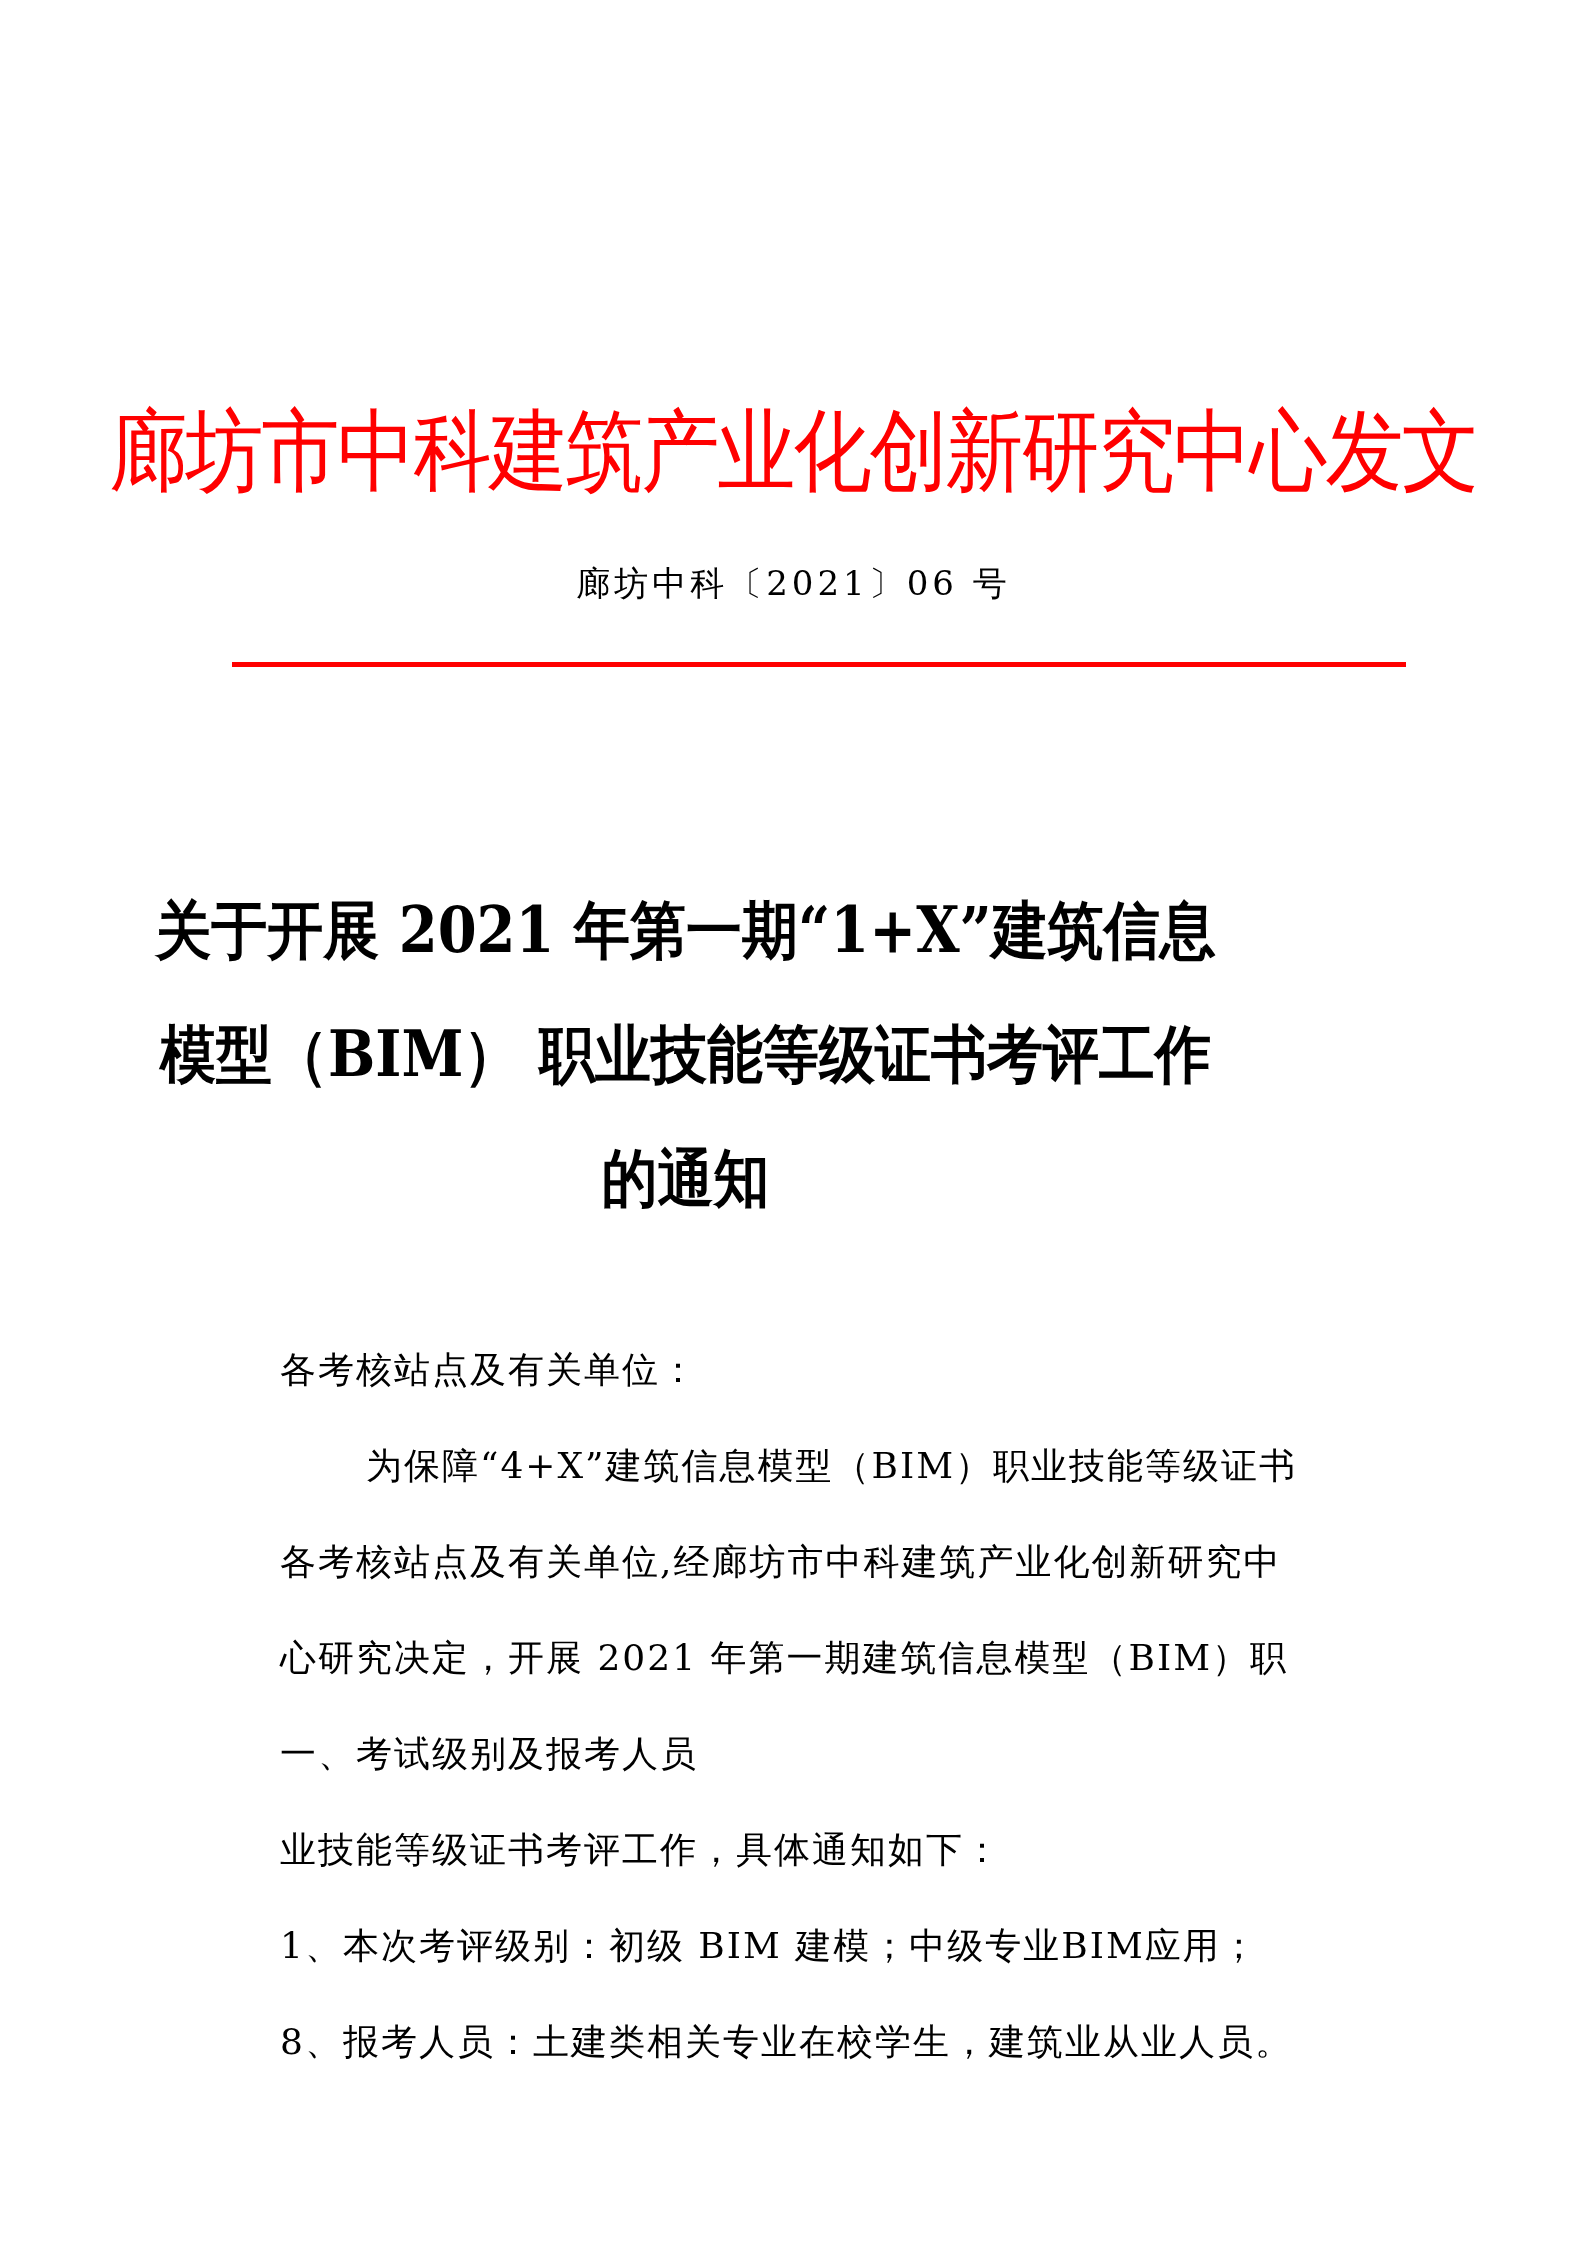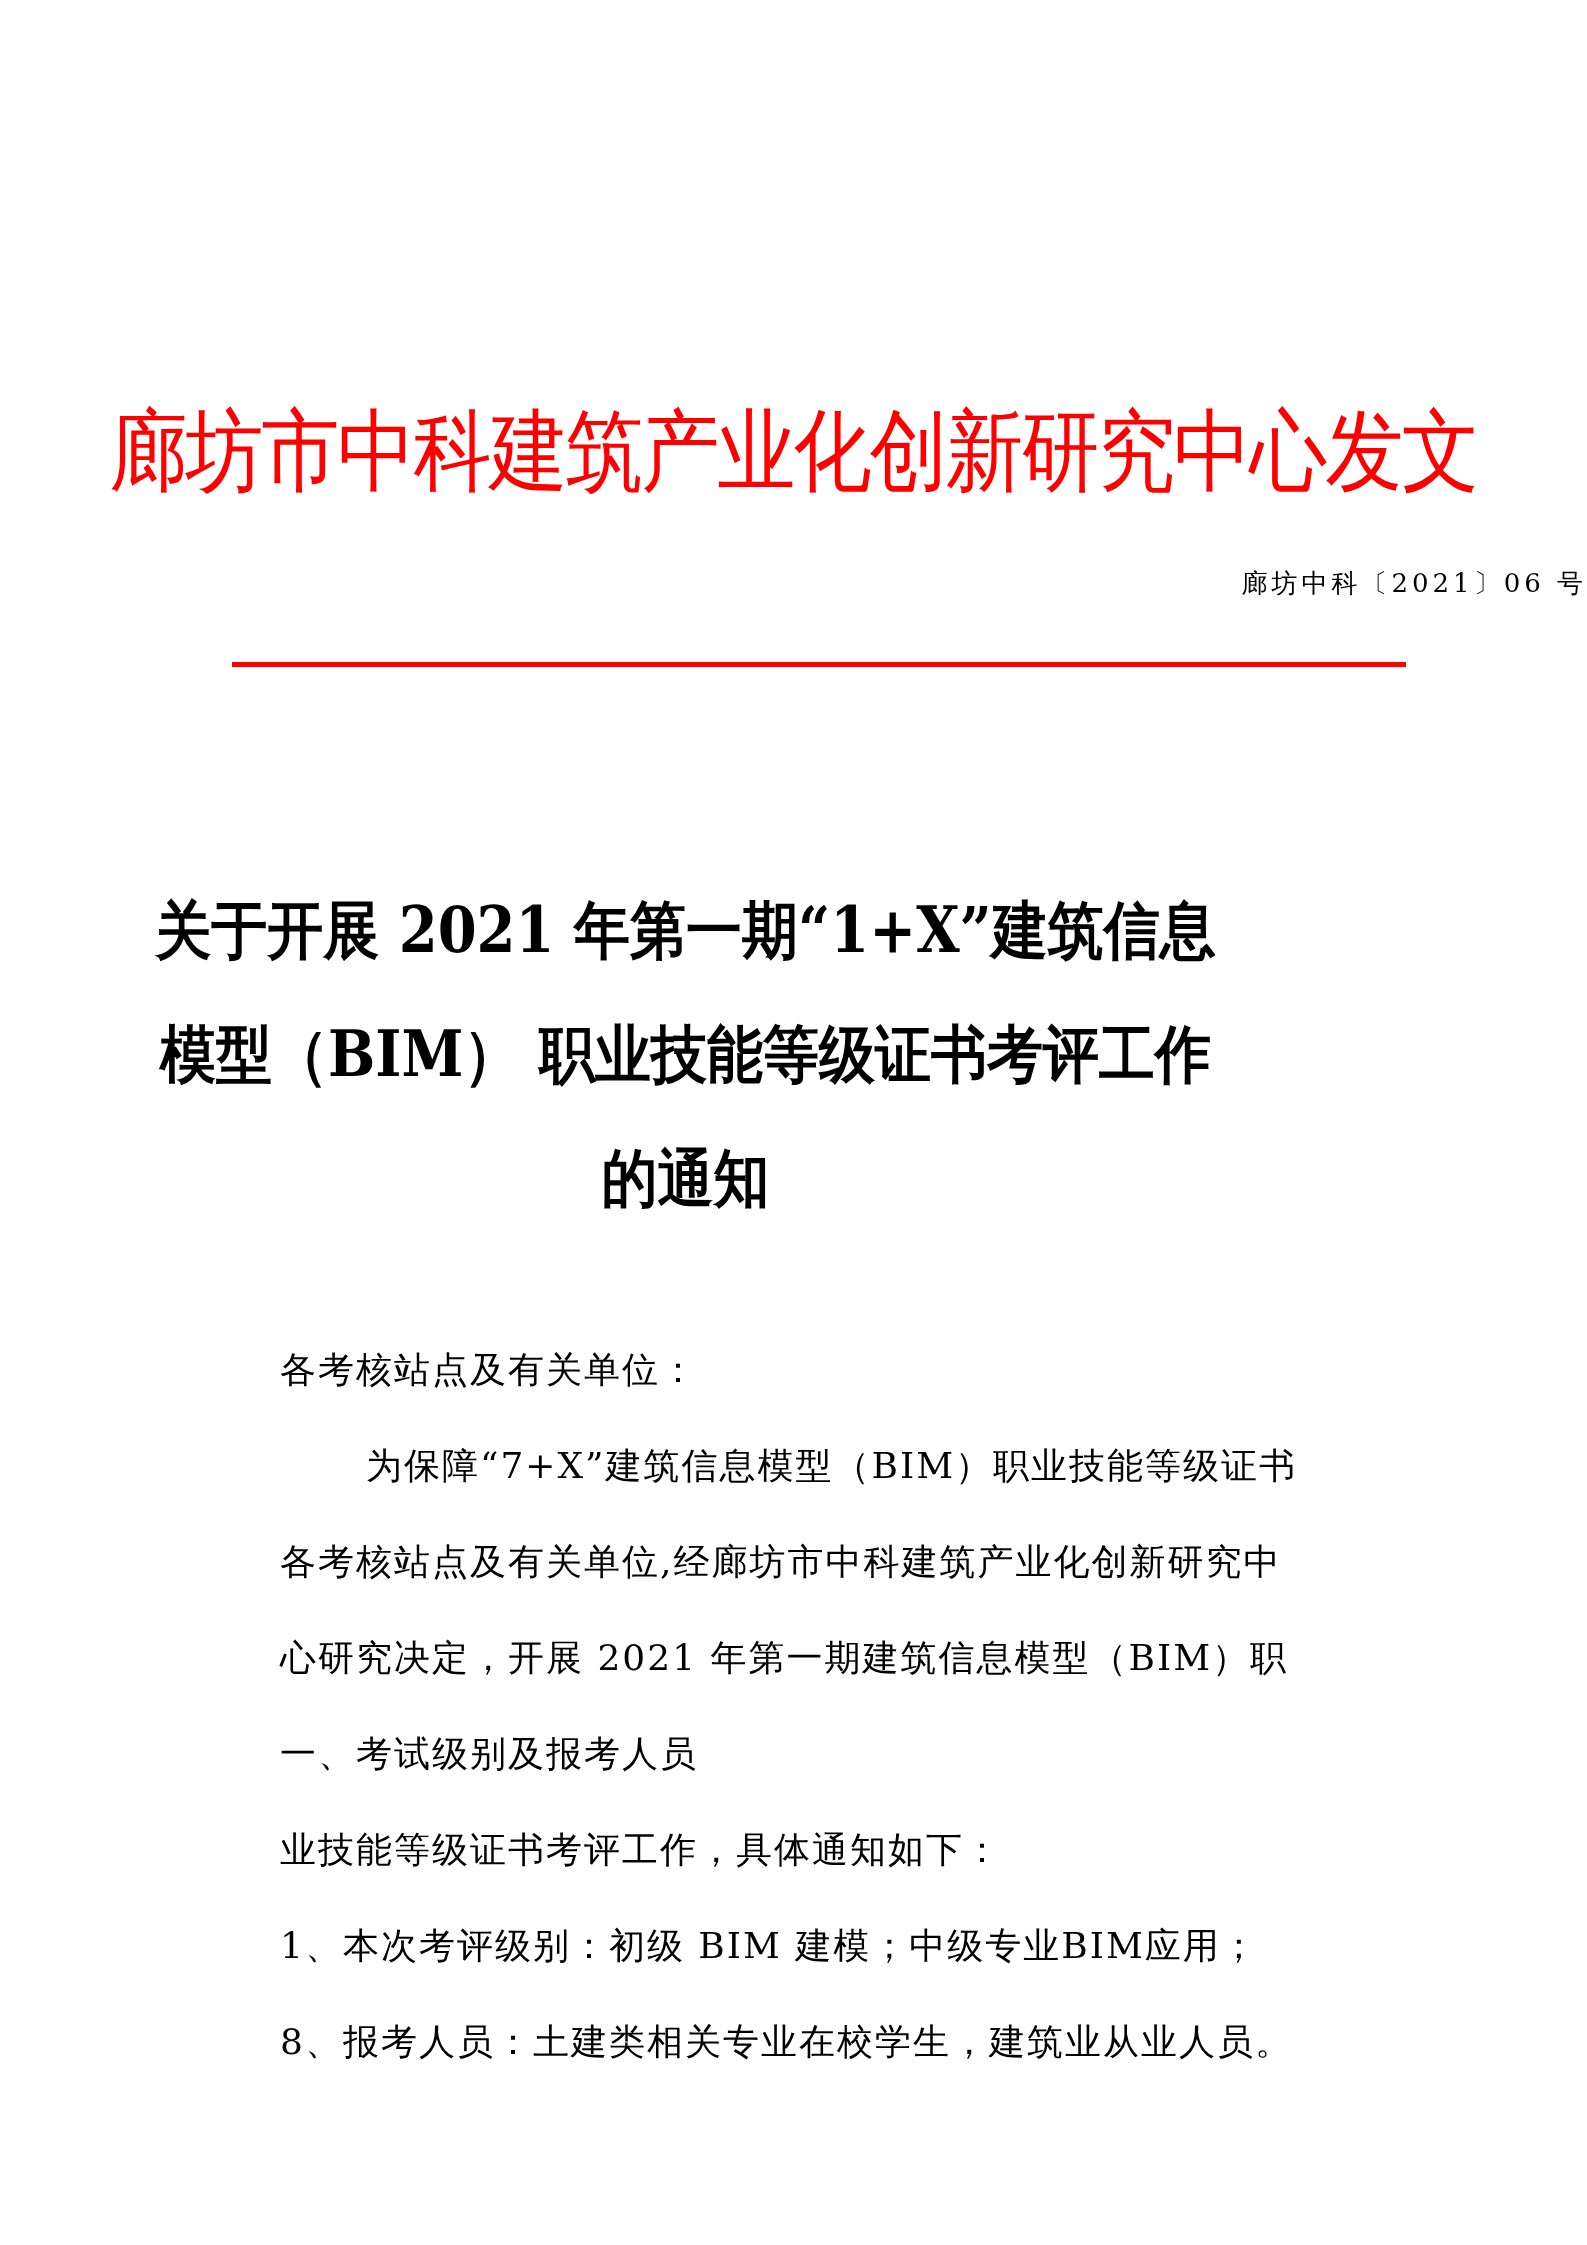--- a/index.html
+++ b/index.html
@@ -29,22 +29,22 @@
       letter-spacing: -2px;
       transform: scaleY(1.15);
       transform-origin: center top;
       white-space: nowrap;
     }
     .doc-number {
       position: absolute;
       left: 0;
       width: 1587px;
       top: 558px;
-      text-align: right;
-      font-size: 26px;
+      text-align: center;
+      font-size: 34px;
       line-height: 50px;
       letter-spacing: 4px;
       white-space: nowrap;
     }
     .red-rule {
       position: absolute;
       left: 232px;
       top: 662px;
       width: 1174px;
       height: 5px;
@@ -93,20 +93,20 @@
 <div class="red-rule"></div>
 
 <div class="notice-title">
   <span class="tline">关于开展 2021 年第一期“1+X”建筑信息</span>
   <span class="tline">模型（BIM） 职业技能等级证书考评工作</span>
   <span class="tline">的通知</span>
 </div>
 
 <div class="body-text">
   <p>各考核站点及有关单位：</p>
-  <p class="indent">为保障“7+X”建筑信息模型（BIM）职业技能等级证书</p>
+  <p class="indent">为保障“4+X”建筑信息模型（BIM）职业技能等级证书</p>
   <p>各考核站点及有关单位,经廊坊市中科建筑产业化创新研究中</p>
   <p>心研究决定，开展 2021 年第一期建筑信息模型（BIM）职</p>
   <p>一、考试级别及报考人员</p>
   <p>业技能等级证书考评工作，具体通知如下：</p>
   <p>1、本次考评级别：初级 BIM 建模；中级专业BIM应用；</p>
   <p>8、报考人员：土建类相关专业在校学生，建筑业从业人员。</p>
 </div>
 
 </body></html>

